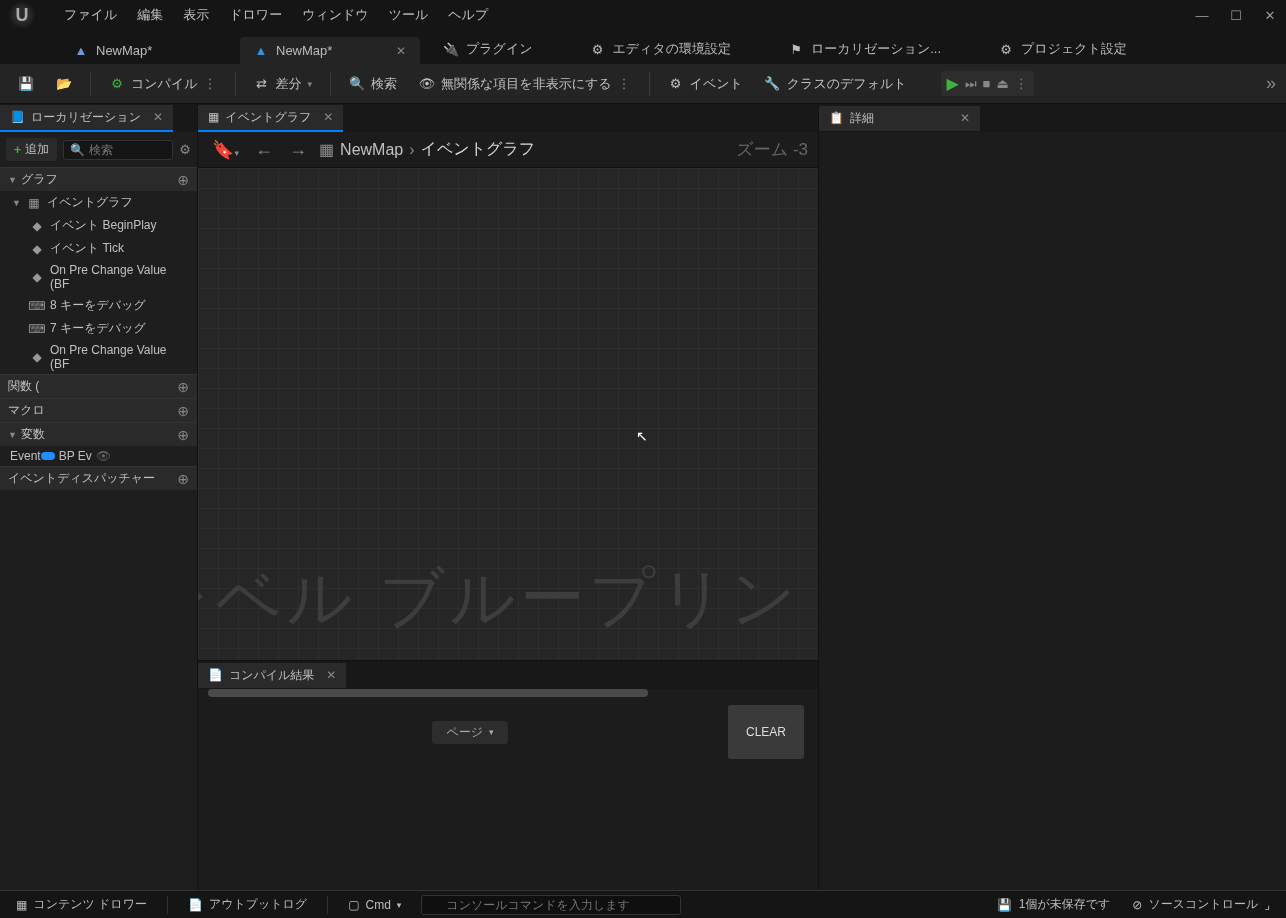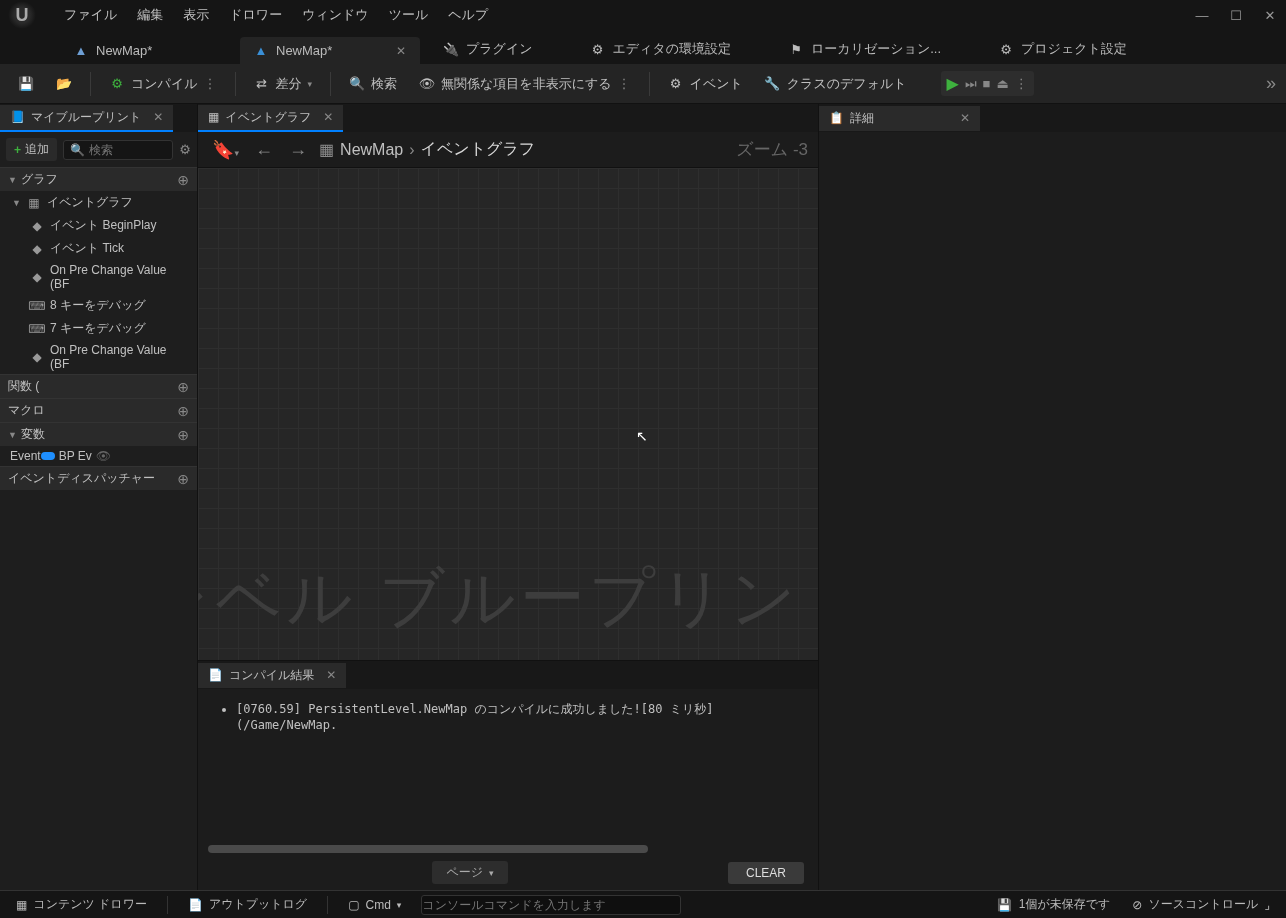--- a/index.html
+++ b/index.html
@@ -76,31 +76,31 @@
 .cursor { position: absolute; left: 438px; top: 260px; color: #fff; font-size: 14px; }
 
 .compile-panel { height: 230px; background: #1c1c1c; border-top: 1px solid #111; display: flex; flex-direction: column; }
 .compile-tabs { height: 28px; display: flex; align-items: center; background: #181818; }
 .compile-body { flex: 1; padding: 12px 18px; font-family: "Consolas", monospace; font-size: 12px; color: #c0c0c0; overflow: hidden; }
 .compile-body ul { list-style: disc; padding-left: 20px; }
 .scrollbar-h { height: 10px; background: #1c1c1c; margin: 0 10px; position: relative; }
 .scrollbar-thumb { height: 8px; width: 440px; background: #4a4a4a; border-radius: 4px; }
 .compile-footer { display: flex; align-items: center; justify-content: center; padding: 6px 14px; }
 .page-dropdown { display: flex; align-items: center; gap: 6px; background: #2d2d2d; padding: 3px 14px; border-radius: 3px; font-size: 12px; margin: 0 auto; cursor: pointer; color: #aaa; }
-.clear-btn { background: #3a3a3a; padding: 4px 18px; border-radius: 3px; font-size: 12px; cursor: pointer; color: #ddd; }
+.clear-btn { background: #3a3a3a; padding: 20px 18px; border-radius: 3px; font-size: 12px; cursor: pointer; color: #ddd; }
 
 
 .right-panel { width: 468px; background: #1c1c1c; border-left: 1px solid #111; }
 .right-tabs { height: 28px; display: flex; align-items: center; background: #181818; }
 
 
 .statusbar { height: 28px; background: #151515; display: flex; align-items: center; padding: 0 10px; gap: 14px; font-size: 12px; border-top: 1px solid #333; }
 .sb-item { display: flex; align-items: center; gap: 6px; color: #bbb; cursor: pointer; padding: 2px 6px; }
 .sb-sep { width: 1px; height: 18px; background: #333; }
-.cmd-input { flex: 0 0 260px; background: #0f0f0f; border: 1px solid #333; border-radius: 3px; padding: 2px 0; color: #666; font-size: 12px; }
+.cmd-input { flex: 0 0 260px; background: #0f0f0f; border: 1px solid #333; border-radius: 3px; padding: 2px 24px; color: #666; font-size: 12px; }
 .sb-right { margin-left: auto; display: flex; align-items: center; gap: 10px; }
 </style>
 </head>
 <body>
 
 <div class="titlebar">
   <div class="ue-logo">U</div>
   <div class="menu-item">ファイル</div>
   <div class="menu-item">編集</div>
   <div class="menu-item">表示</div>
@@ -196,21 +196,21 @@
   </div>
   <div class="overflow-btn">»</div>
 </div>
 
 <div class="main">
 
   <div class="left-panel">
     <div class="panel-tabs">
       <div class="panel-tab">
         <span>📘</span>
-        <span>マイブループリント</span>
+        <span>ローカリゼーション</span>
         <span class="close-x">✕</span>
       </div>
     </div>
     <div class="left-toolbar">
       <div class="add-btn">
           <span class="plus">+</span>
           <span>追加</span>
         </div>
       <div class="search-box">
         <span style="color:#888;">🔍</span>
@@ -316,25 +316,20 @@
       <div class="cursor">↖</div>
     </div>
 
     <div class="compile-panel">
       <div class="compile-tabs">
         <div class="panel-tab" style="border-bottom:none;">
           <span>📄</span>
           <span>コンパイル結果</span>
           <span class="close-x">✕</span>
         </div>
-      </div>
-      <div class="compile-body">
-        <ul>
-            <li>[0760.59] PersistentLevel.NewMap のコンパイルに成功しました![80 ミリ秒] (/Game/NewMap.</li>
-          </ul>
       </div>
       <div class="scrollbar-h">
           <div class="scrollbar-thumb"></div>
         </div>
       <div class="compile-footer">
         <span></span>
         <div class="page-dropdown">
             <span>ページ</span>
             <span style="font-size:9px;">▾</span>
           </div>

